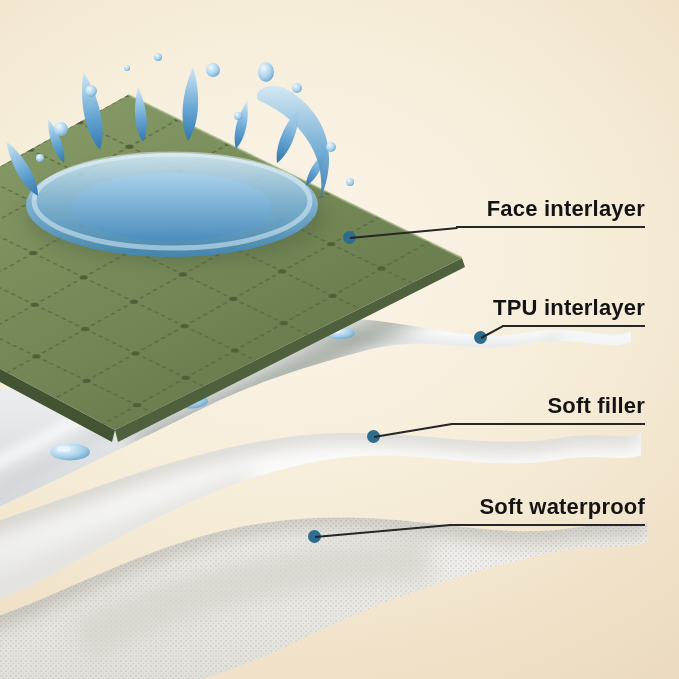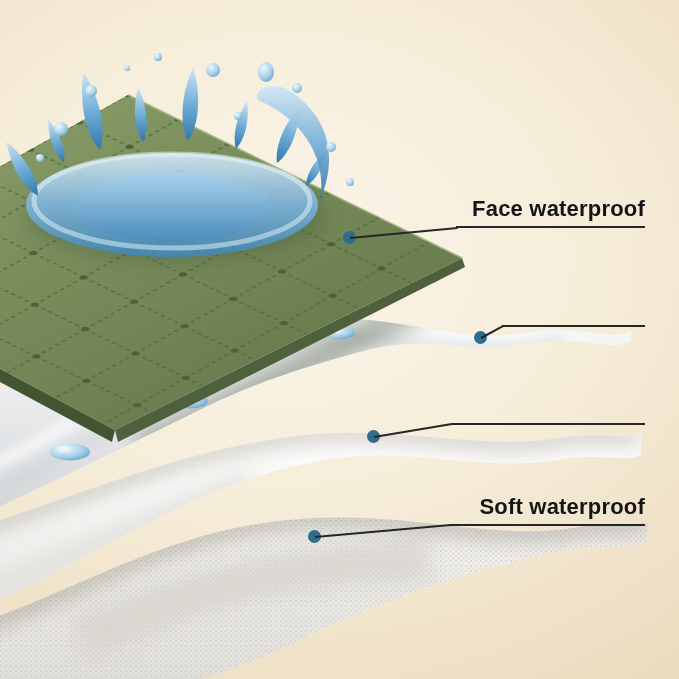--- a/index.html
+++ b/index.html
@@ -166,28 +166,30 @@
       <circle cx="40" cy="158" r="4" fill="url(#dropGrad)"></circle>
       <circle cx="331" cy="147" r="5" fill="url(#dropGrad)"></circle>
       <circle cx="238" cy="116" r="4" fill="url(#dropGrad)"></circle>
       <circle cx="350" cy="182" r="4" fill="url(#dropGrad)"></circle>
     </g>
   </svg>
 
   <div class="dot c1-dot"></div>
   <div class="lead c1-lead"></div>
   <div class="rule c1-rule"></div>
-  <div class="lbl c1-lbl">Face waterproof</div>
+  <div class="lbl c1-lbl">Face interlayer</div>
 
   <div class="dot c2-dot"></div>
   <div class="lead c2-lead"></div>
   <div class="rule c2-rule"></div>
+  <div class="lbl c2-lbl">TPU interlayer</div>
 
   <div class="dot c3-dot"></div>
   <div class="lead c3-lead"></div>
   <div class="rule c3-rule"></div>
+  <div class="lbl c3-lbl">Soft filler</div>
 
   <div class="dot c4-dot"></div>
   <div class="lead c4-lead"></div>
   <div class="rule c4-rule"></div>
   <div class="lbl c4-lbl">Soft waterproof</div>
 
 </div>
 
 </body></html>

